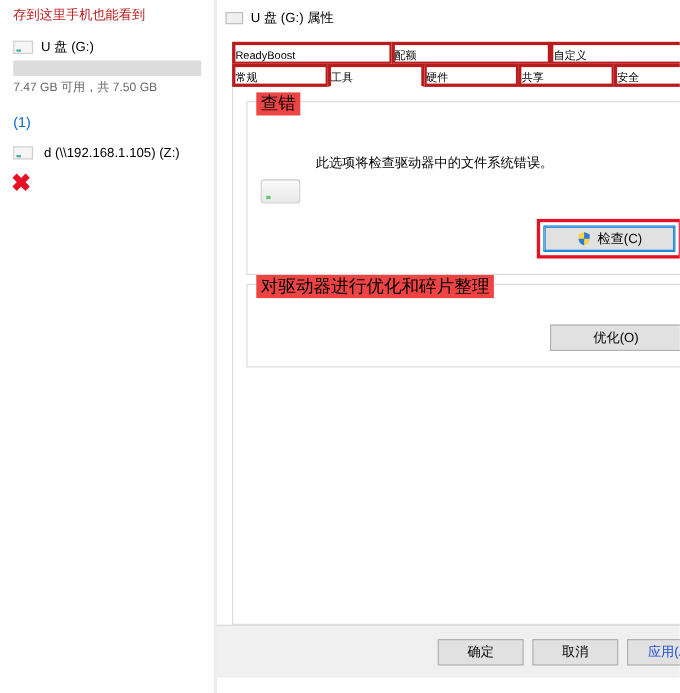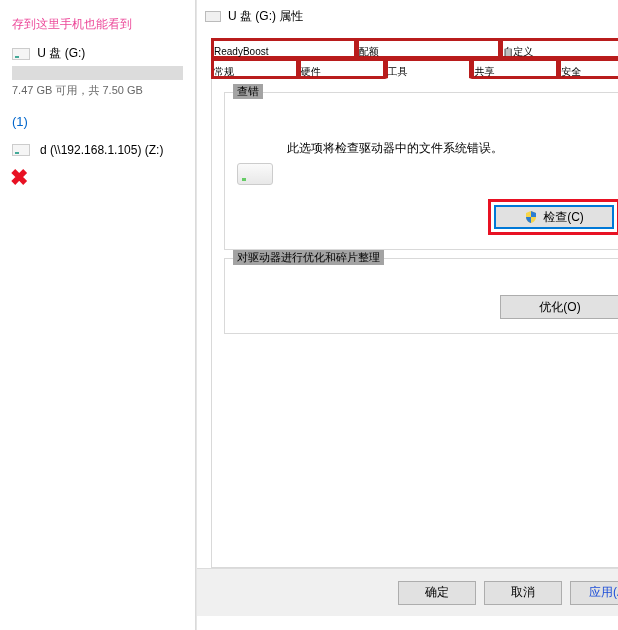--- a/index.html
+++ b/index.html
@@ -13,23 +13,23 @@
       position: relative;
     }
     .background-pane {
       position: absolute;
       left: 0; top: 0;
       width: 195px; height: 630px;
       background: #fff;
       padding: 0 12px;
     }
     .bg-header {
-      color: #ec4899;
-      font-size: 12px;
-      padding-top: 16px;
+      color: #b91c1c;
+      font-size: 12px;
+      padding-top: 5px;
       padding-bottom: 6px;
     }
     .drive-item {
       margin-top: 6px;
     }
     .drive-icon {
       display: inline-block;
       width: 18px; height: 12px;
       background: #f5f5f5;
       border: 1px solid #ccc;
@@ -155,23 +155,23 @@
     .group {
       border: 1px solid #d9d9d9;
       position: relative;
       padding: 18px 12px 14px 12px;
       margin-top: 8px;
     }
     .group:first-child { margin-top: 0; }
     .group-title {
       position: absolute;
       top: -9px; left: 8px;
-      background: #a3a3a3;
+      background: #ef4444;
       padding: 0 4px;
-      font-size: 11px;
+      font-size: 16px;
     }
     .group-body {
       display: flex;
       gap: 14px;
       align-items: flex-start;
       margin-top: 28px;
     }
     .group-icon {
       width: 36px; height: 32px;
       flex-shrink: 0;
@@ -288,22 +288,22 @@
   </div>
 
   <div class="tabs-container">
     <div class="tabs-row">
       <div class="tab">ReadyBoost</div>
       <div class="tab">配额</div>
       <div class="tab">自定义</div>
     </div>
     <div class="tabs-row tab-row2">
       <div class="tab">常规</div>
+      <div class="tab active">工具</div>
       <div class="tab">硬件</div>
-      <div class="tab active">工具</div>
       <div class="tab">共享</div>
       <div class="tab">安全</div>
     </div>
 
     <div class="tab-content-border">
       <div class="group">
         <div class="group-title">查错</div>
         <div class="group-body">
           <div class="group-icon">
             <div class="disk-icon"></div>

